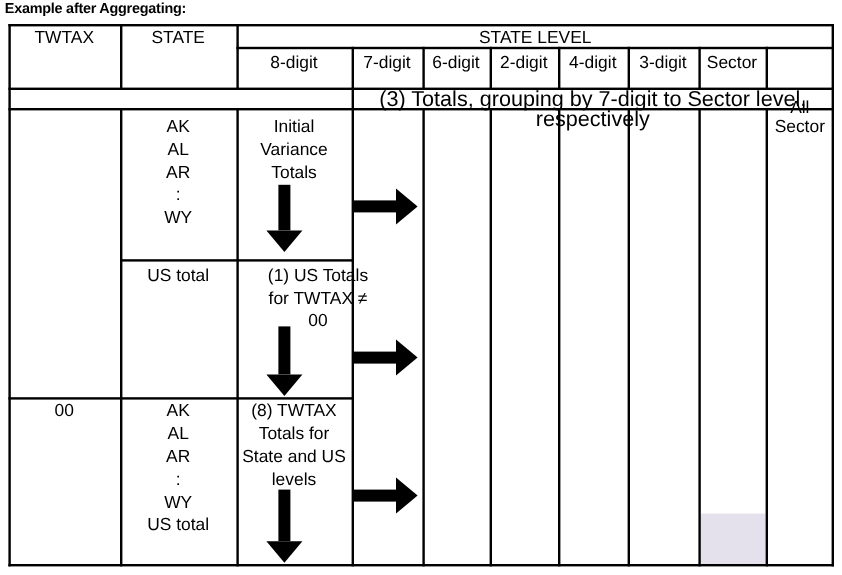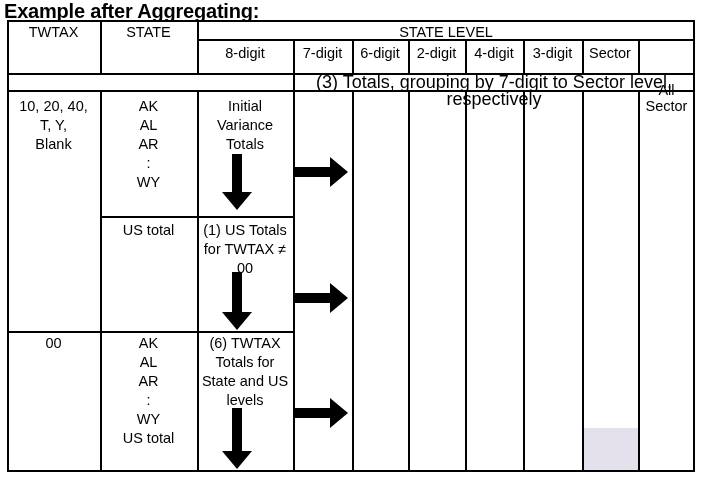--- a/index.html
+++ b/index.html
@@ -1,21 +1,21 @@
 <!DOCTYPE html>
 <html><head>
 <meta charset="utf-8">
 <style>
   html,body{margin:0;padding:0;background:#ffffff;}
   .page{
     position:relative;width:702px;height:479px;background:#ffffff;
     font-family:"Liberation Sans",sans-serif;color:#000;overflow:hidden;
   }
   .title{
-    position:absolute;left:4px;top:0px;font-size:20px;font-weight:700;
+    position:absolute;left:4px;top:0px;font-size:12px;font-weight:700;
     letter-spacing:-0.2px;white-space:nowrap;
   }
   .line{position:absolute;background:#000000;}
   .cell{
     position:absolute;text-align:center;font-size:14.5px;line-height:19px;
     white-space:pre-line;
   }
   .note{font-size:18px;line-height:17px;}
   .tight{line-height:15.5px;}
   .arrow-down{position:absolute;width:30px;display:flex;flex-direction:column;align-items:center;}
@@ -72,45 +72,42 @@
   <div class="cell" style="left:354px;top:44px;width:52px;">6-digit</div>
   <div class="cell" style="left:410px;top:44px;width:53px;">2-digit</div>
   <div class="cell" style="left:467px;top:44px;width:54px;">4-digit</div>
   <div class="cell" style="left:525px;top:44px;width:55px;">3-digit</div>
   <div class="cell" style="left:584px;top:44px;width:52px;">Sector</div>
   <div class="cell tight" style="left:640px;top:45px;width:53px;margin-top:38px;">All
 Sector</div>
 
   <div class="cell note" style="left:295px;top:74px;width:398px;">(3) Totals, grouping by 7-digit to Sector level, respectively</div>
 
-  <div class="cell" style="left:9px;top:97px;width:89px;">10, 20, 40,
-T, Y,
-Blank</div>
   <div class="cell" style="left:102px;top:97px;width:93px;">AK
 AL
 AR
 :
 WY</div>
   <div class="cell" style="left:199px;top:97px;width:92px;">Initial
 Variance
 Totals</div>
 
   <div class="cell" style="left:102px;top:221px;width:93px;">US total</div>
-  <div class="cell" style="left:199px;top:221px;width:92px;">(1) US Totals
+  <div class="cell" style="left:199px;top:221px;width:92px;padding-left:20px;">(1) US Totals
 for TWTAX ≠
 00</div>
 
   <div class="cell" style="left:9px;top:334px;width:89px;">00</div>
   <div class="cell" style="left:102px;top:334px;width:93px;">AK
 AL
 AR
 :
 WY
 US total</div>
-  <div class="cell" style="left:199px;top:334px;width:92px;">(6) TWTAX
+  <div class="cell" style="left:199px;top:334px;width:92px;">(8) TWTAX
 Totals for
 State and US
 levels</div>
 
   <div class="arrow-down" style="left:222px;top:154px;height:56px;">
     <div class="stem"></div>
     <div class="head"></div>
   </div>
   <div class="arrow-down" style="left:222px;top:272px;height:58px;">
     <div class="stem"></div>

